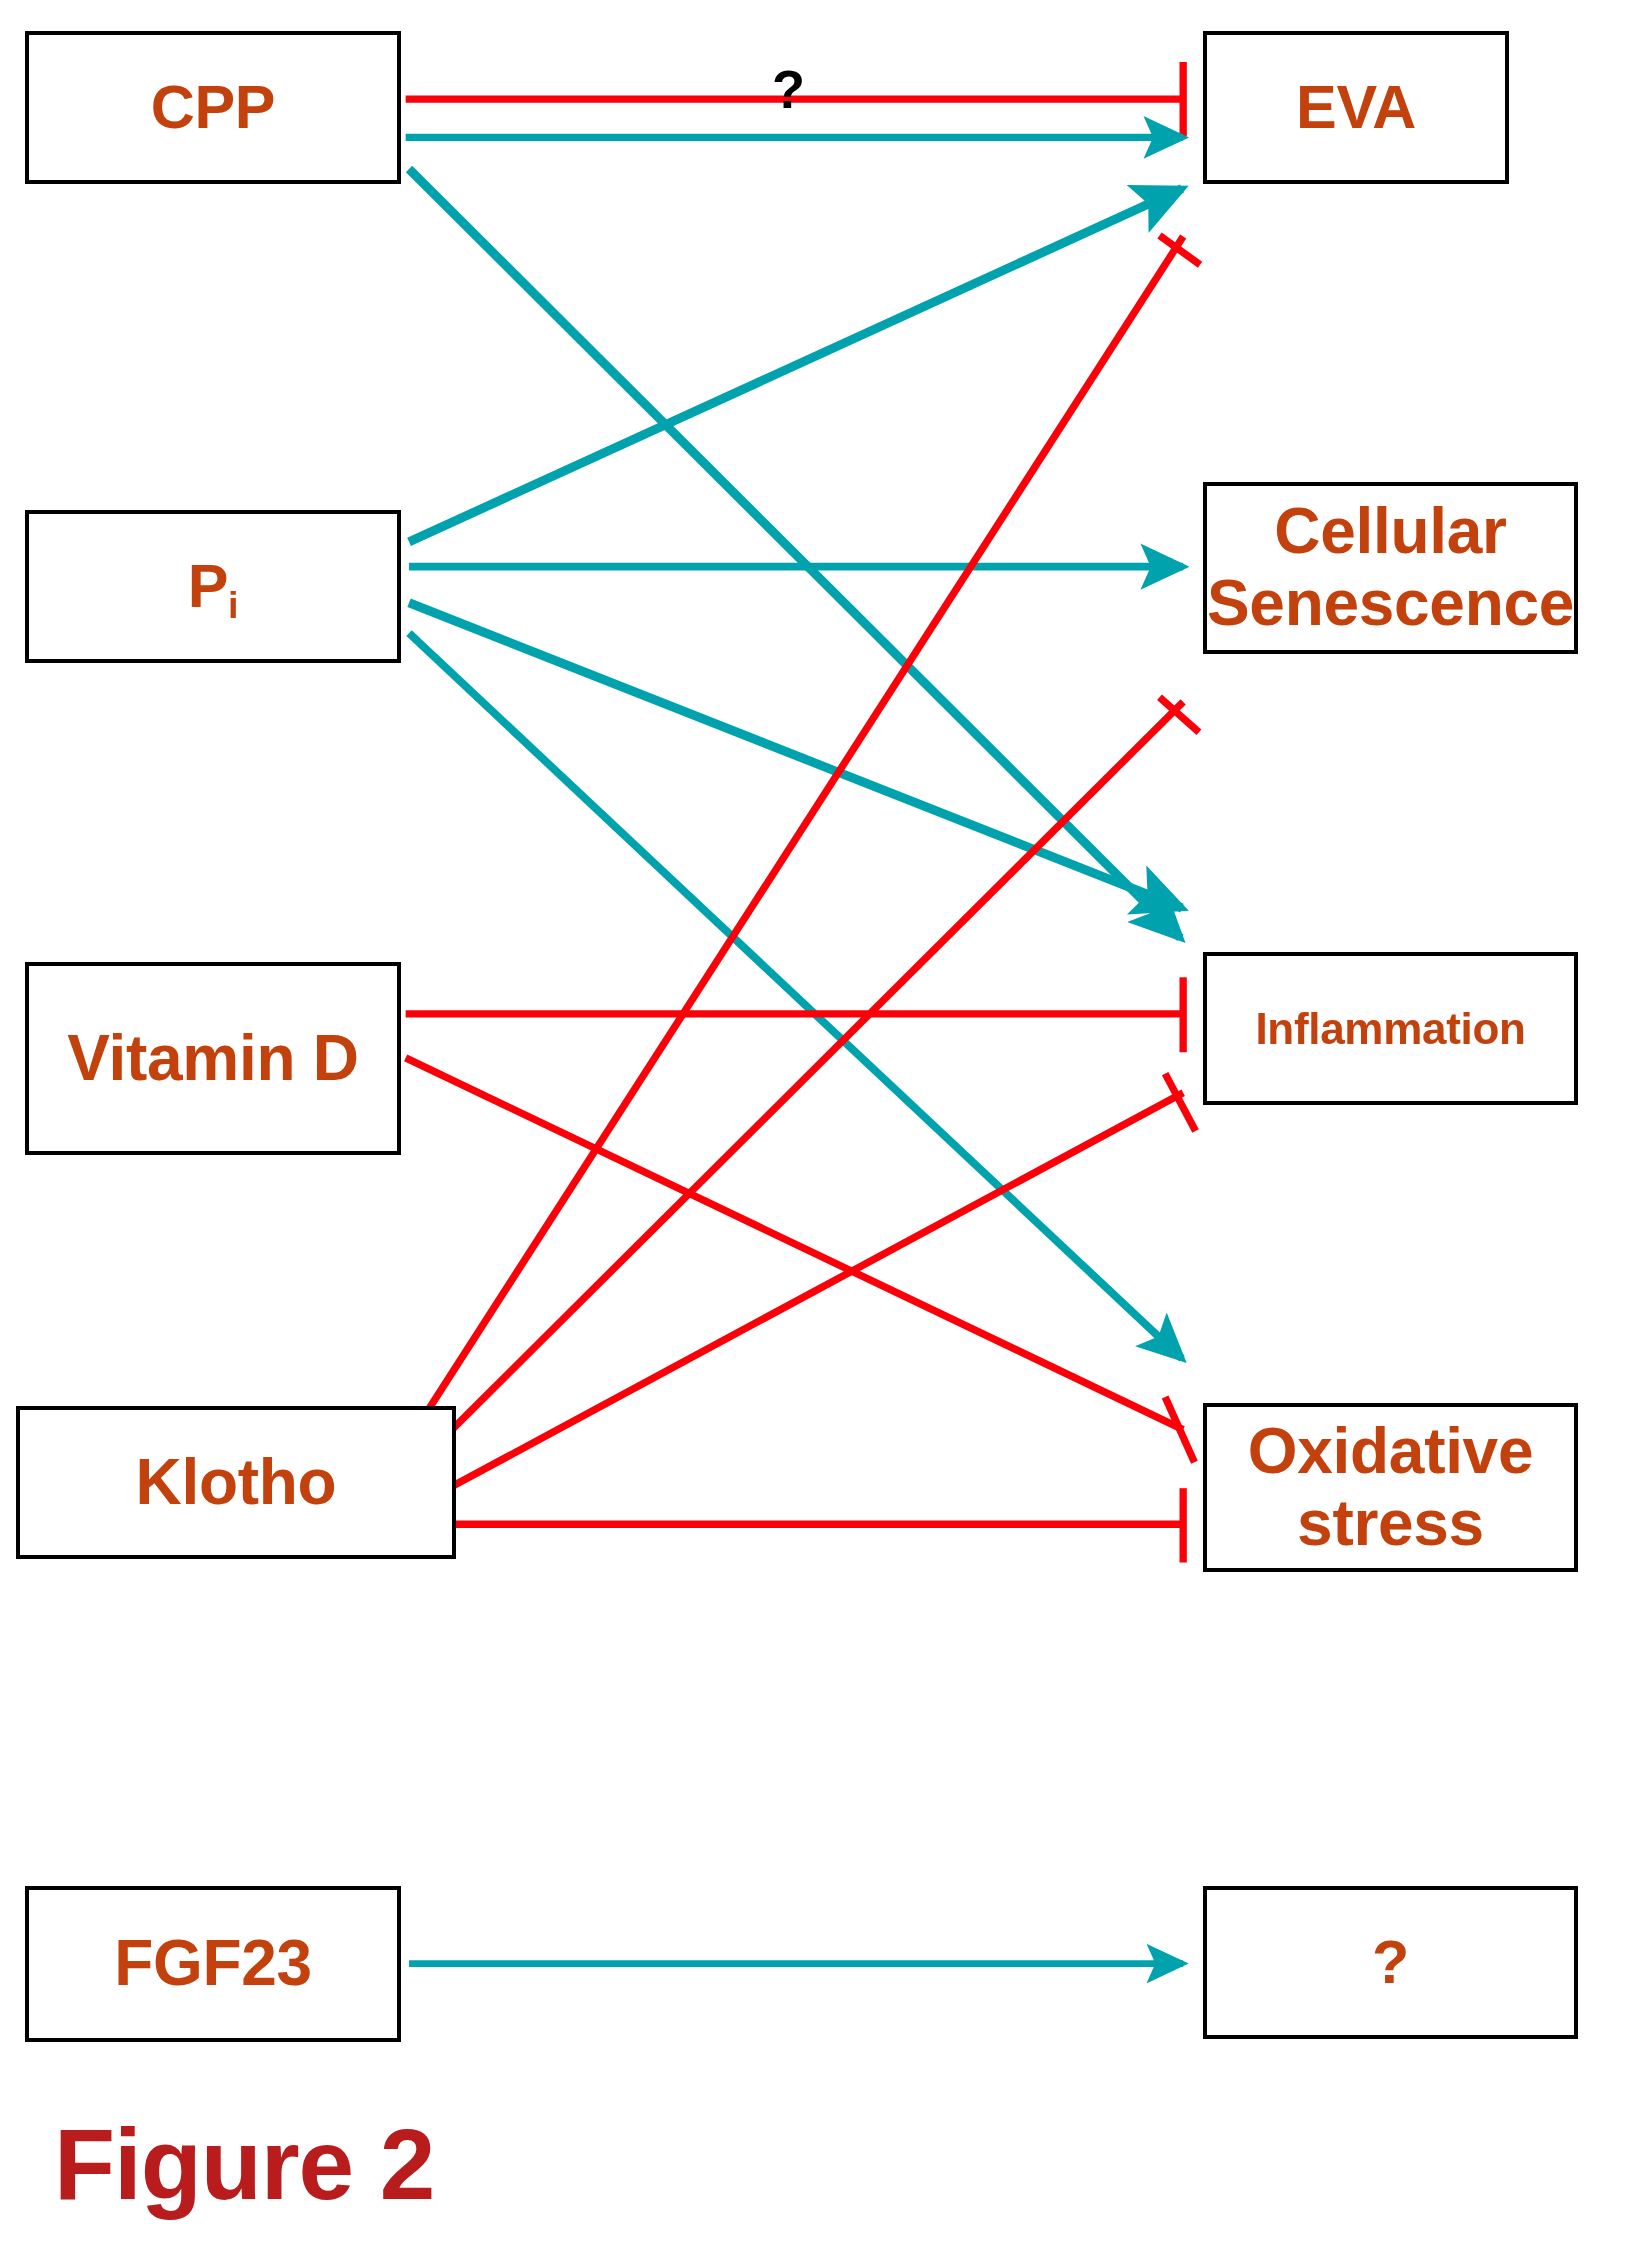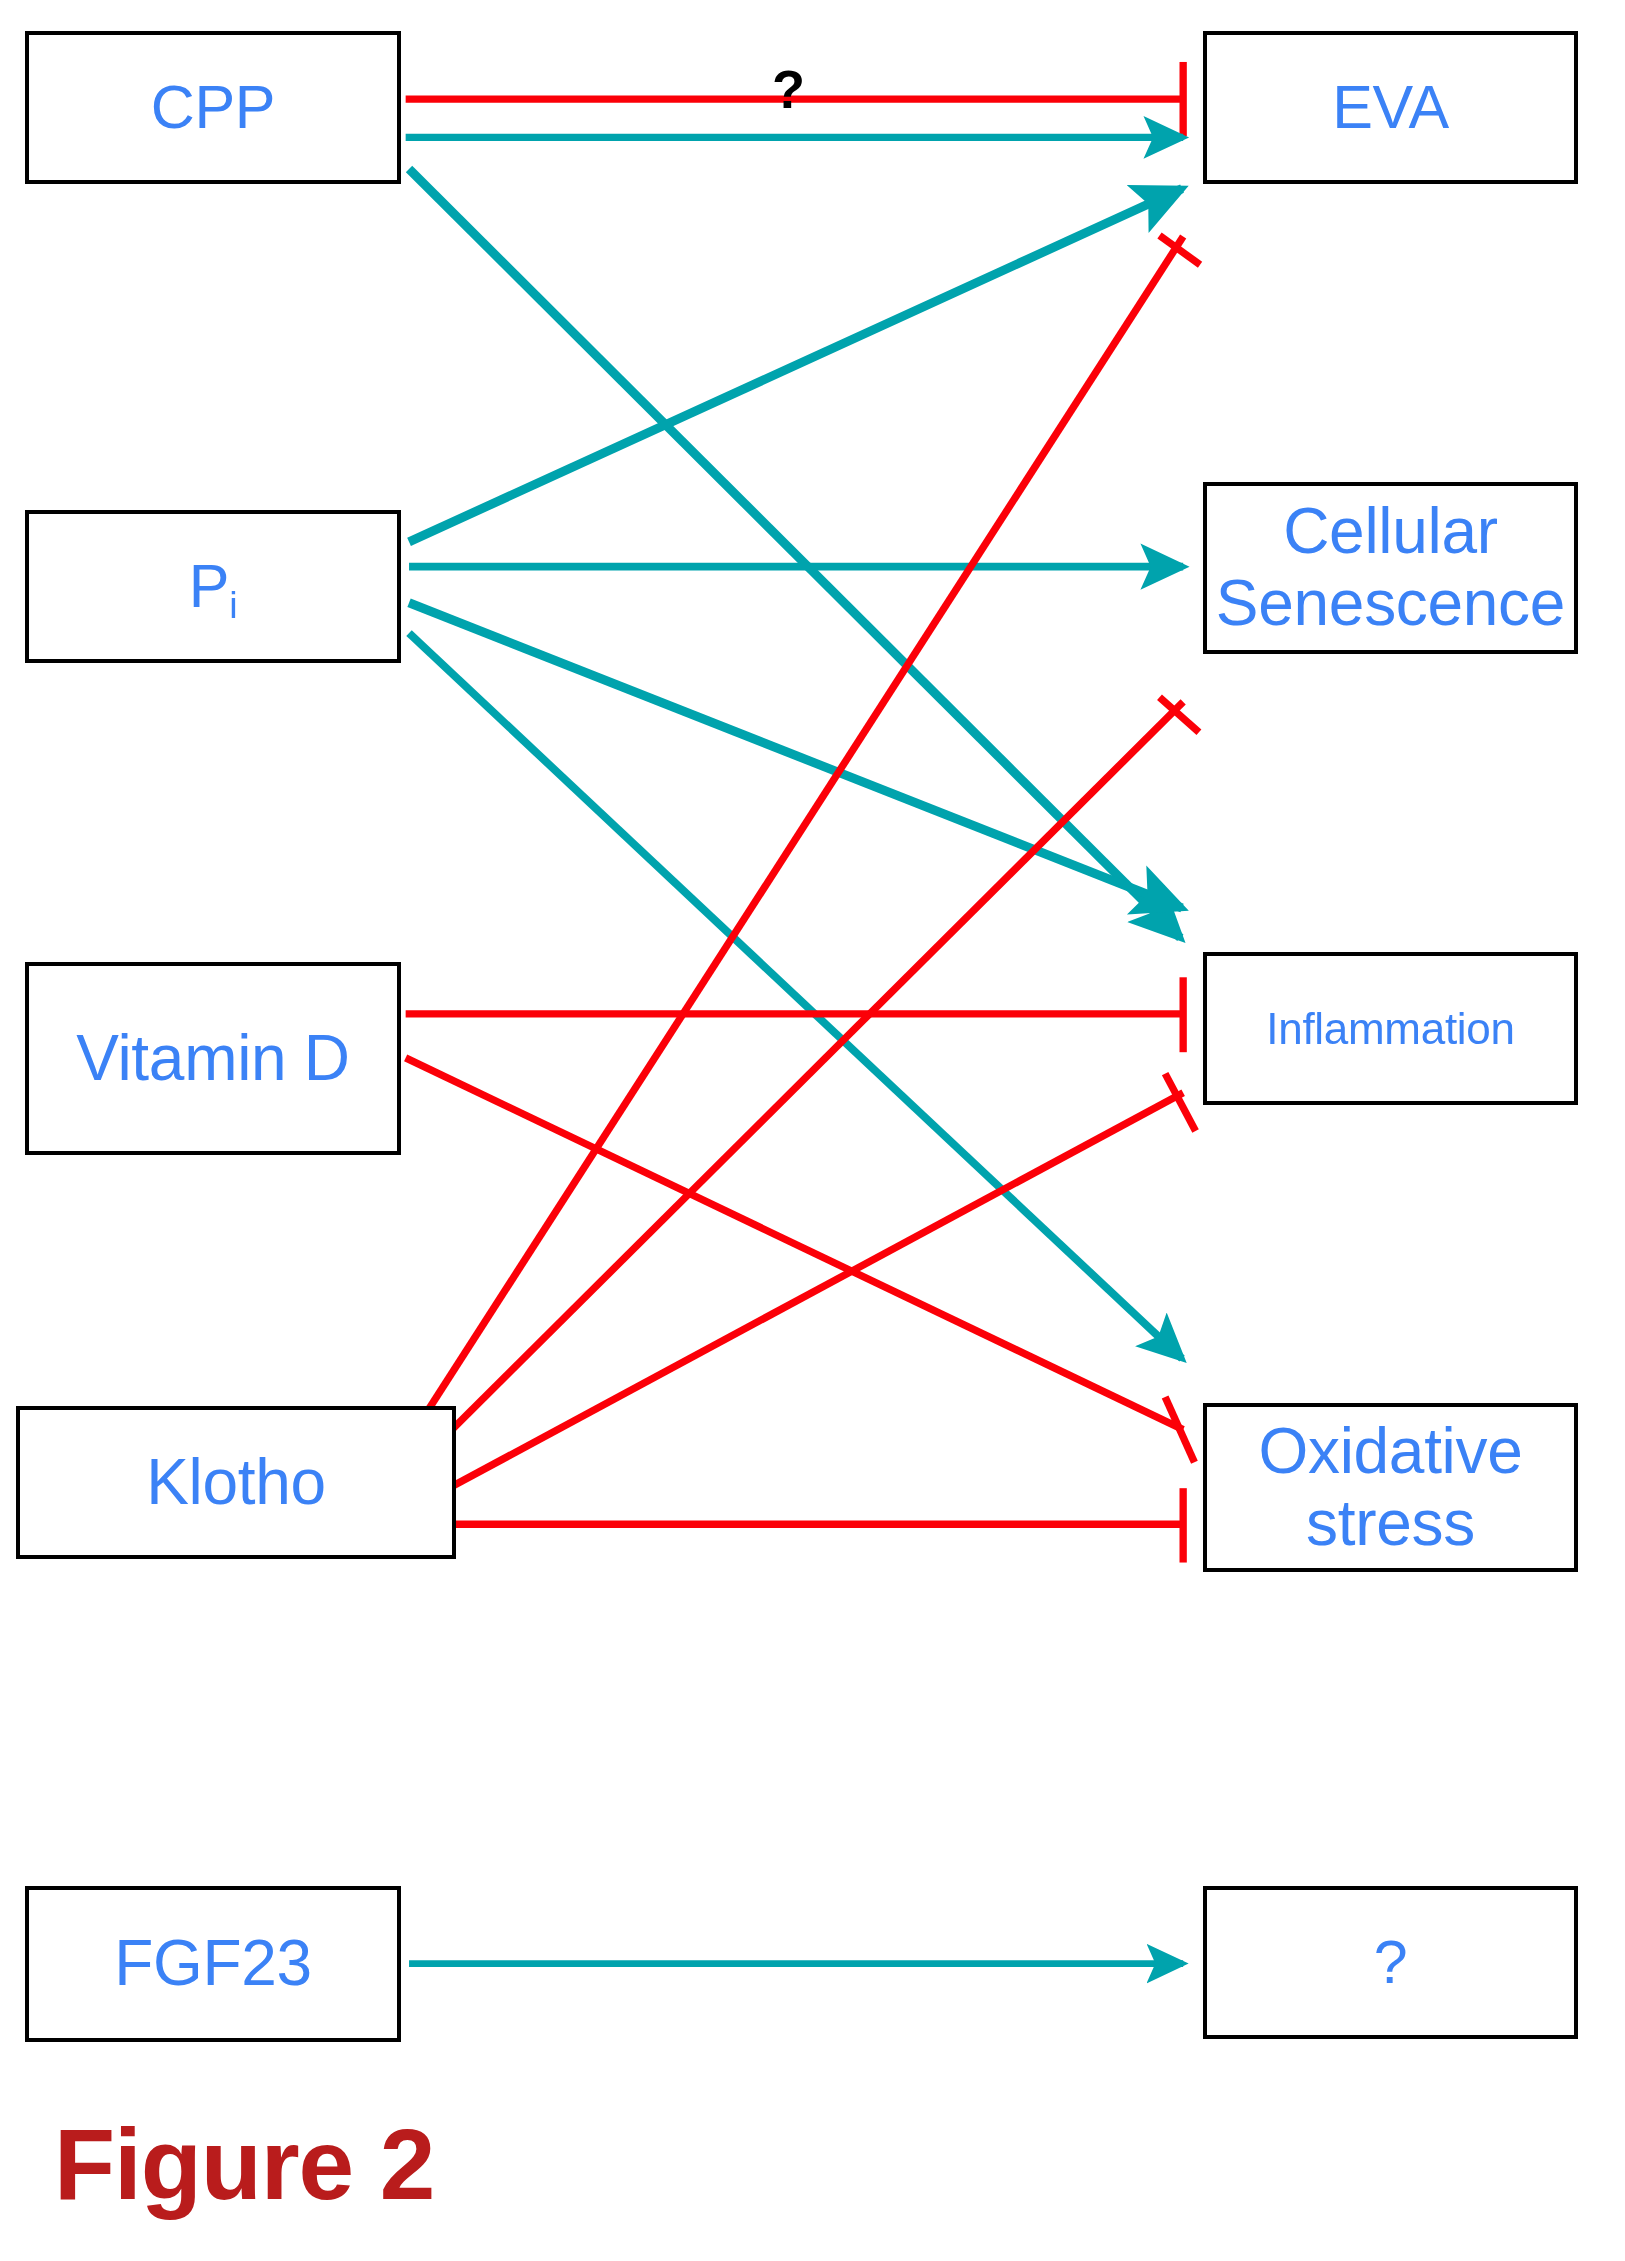--- a/index.html
+++ b/index.html
@@ -30,22 +30,22 @@
     border: 4px solid #000000;
     background: #ffffff;
     display: flex;
     align-items: center;
     justify-content: center;
     text-align: center;
     z-index: 3;
   }
   .node-label {
     font-family: "Liberation Sans", sans-serif;
-    font-weight: normal;
-    color: #3b82f6;
+    font-weight: bold;
+    color: #c2410c;
     line-height: 1.12;
     letter-spacing: -0.3px;
   }
   .size-xl { font-size: 61px; }
   .size-lg { font-size: 64px; }
   .size-md { font-size: 44px; }
   .node-label sub {
     font-size: 0.62em;
     vertical-align: baseline;
     position: relative;
@@ -161,21 +161,21 @@
   </div>
 
   <div class="node-box" style="left:16px; top:1406px; width:440px; height:153px;">
     <span class="node-label size-lg">Klotho</span>
   </div>
 
   <div class="node-box" style="left:25px; top:1886px; width:376px; height:156px;">
     <span class="node-label size-lg">FGF23</span>
   </div>
 
-  <div class="node-box" style="left:1203px; top:31px; width:375px; height:153px;">
+  <div class="node-box" style="left:1203px; top:31px; width:306px; height:153px;">
     <span class="node-label size-xl">EVA</span>
   </div>
 
   <div class="node-box" style="left:1203px; top:482px; width:375px; height:172px;">
     <span class="node-label size-lg"><span>Cellular</span><br><span>Senescence</span></span>
   </div>
 
   <div class="node-box" style="left:1203px; top:952px; width:375px; height:153px;">
     <span class="node-label size-md">Inflammation</span>
   </div>

